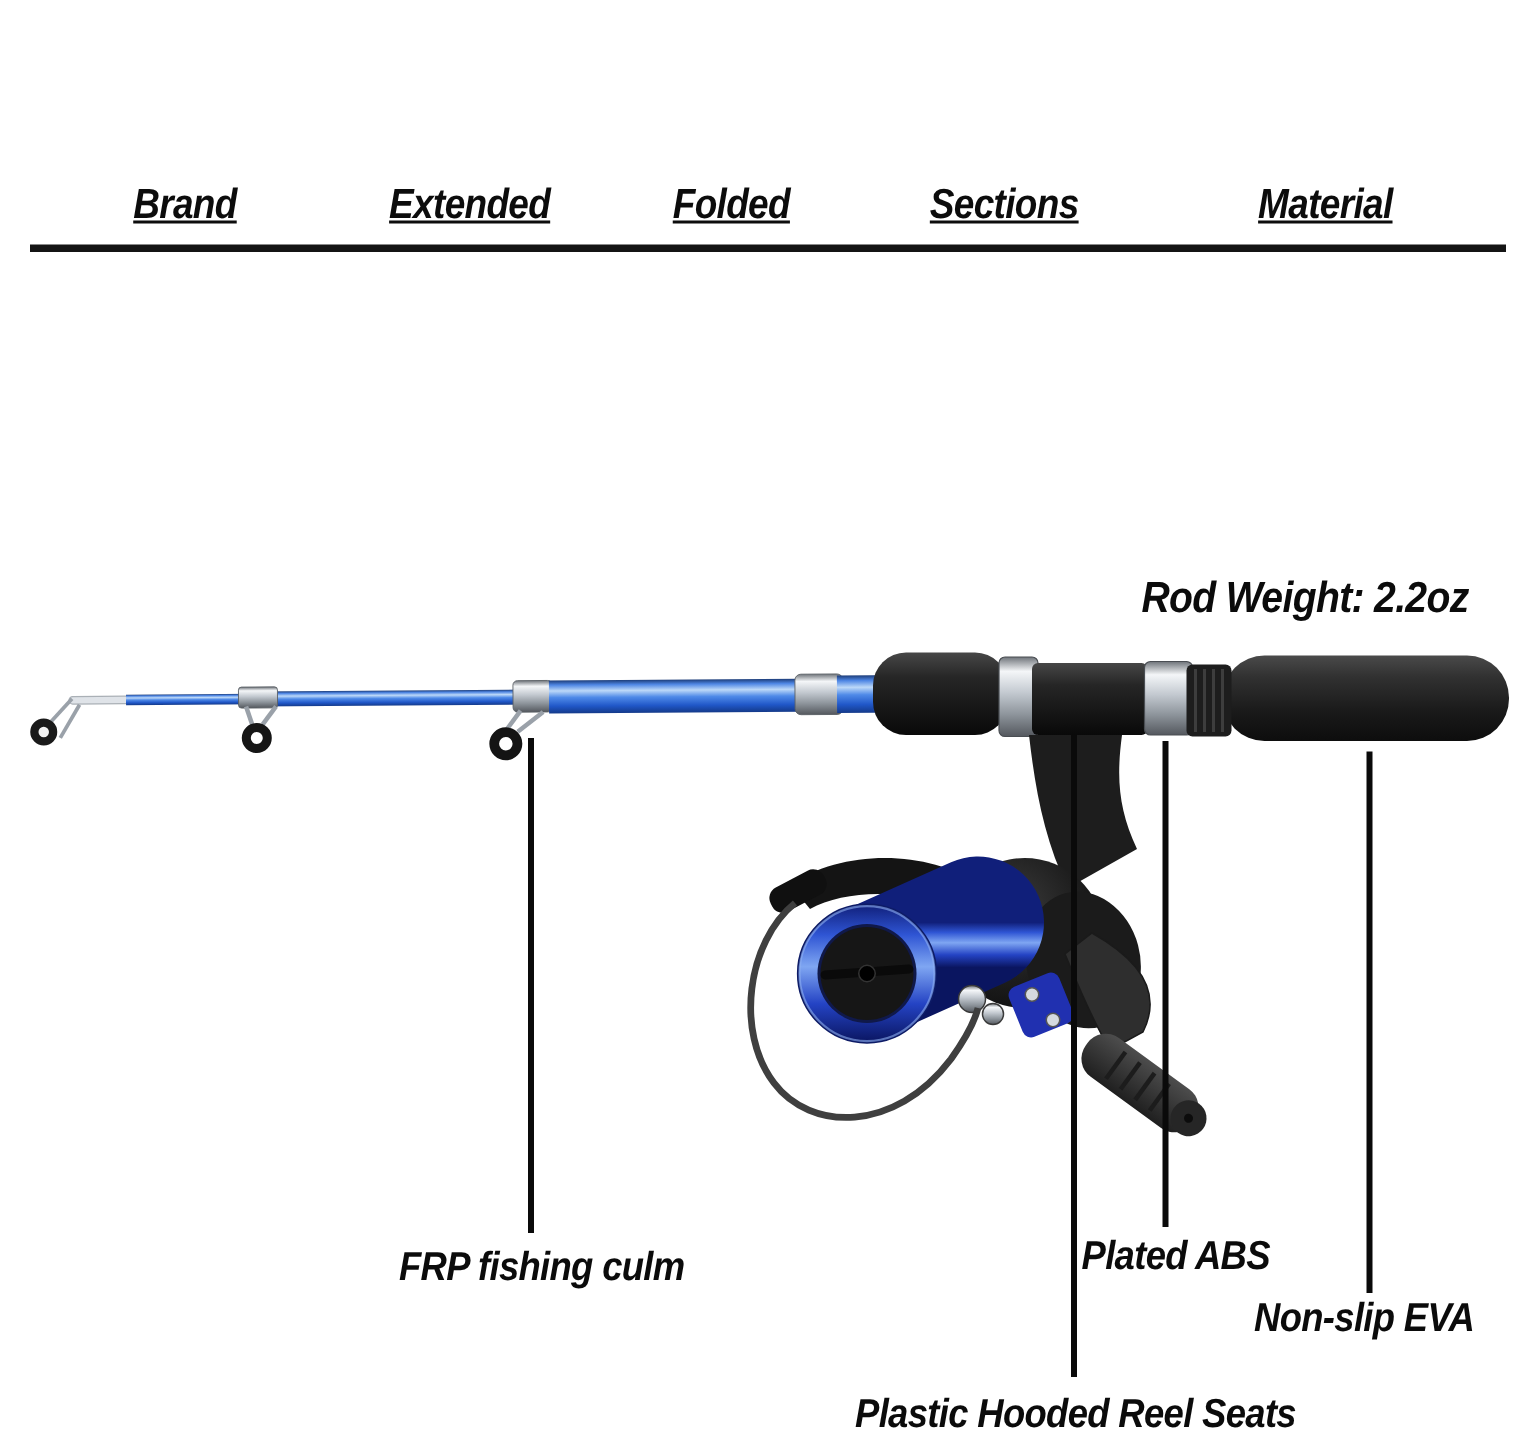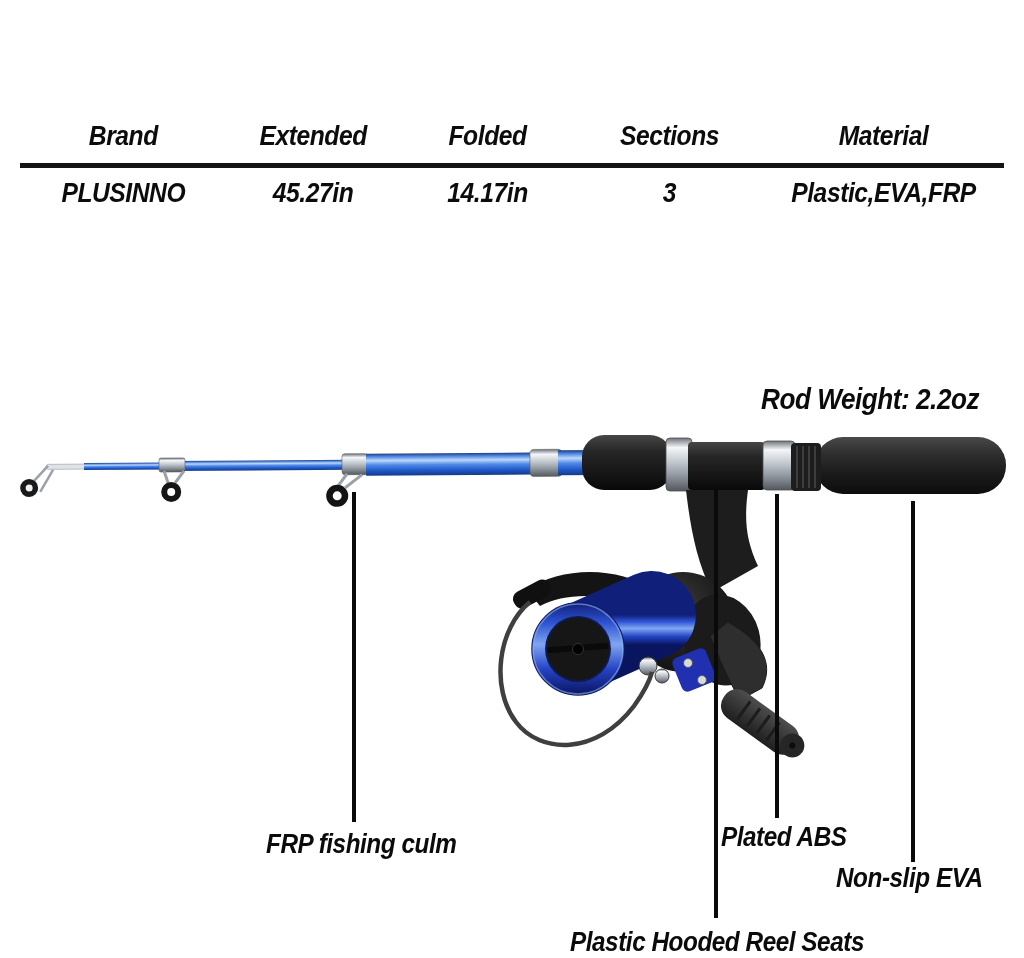--- a/index.html
+++ b/index.html
@@ -2,21 +2,21 @@
 <html><head>
 <meta charset="utf-8">
 <style>
   html,body{margin:0;padding:0;background:#fff;}
   .stage{
     position:relative;width:1024px;height:958px;background:#ffffff;overflow:hidden;
     font-family:"Liberation Sans",sans-serif;color:#0d0d0d;
   }
   
   .spec-table{position:absolute;left:20px;top:118px;width:984px;}
-  .spec-row{display:grid;grid-template-columns:21% 17.5% 18% 19% 24.5%;}
+  .spec-row{display:grid;grid-template-columns:21% 17.5% 18% 19% 24.5%;text-decoration:underline;}
   .spec-cell{
     text-align:center;font-style:italic;font-weight:700;font-size:28px;line-height:36px;
     white-space:nowrap;transform:scaleX(.88);letter-spacing:-.5px;color:#0c0c0c;
   }
   .spec-divider{height:5px;background:#141414;margin:9px 0 7px 0;}
   
   .lbl{
     position:absolute;font-style:italic;font-weight:700;font-size:27px;line-height:30px;
     white-space:nowrap;transform:scaleX(.9);transform-origin:left top;
     letter-spacing:-.5px;color:#0b0b0b;z-index:6;
@@ -42,27 +42,20 @@
 
   <section class="spec-table">
     <div class="spec-row">
       <div class="spec-cell">Brand</div>
       <div class="spec-cell">Extended</div>
       <div class="spec-cell">Folded</div>
       <div class="spec-cell">Sections</div>
       <div class="spec-cell">Material</div>
     </div>
     <div class="spec-divider"></div>
-    <div class="spec-row">
-      <div class="spec-cell">PLUSINNO</div>
-      <div class="spec-cell">45.27in</div>
-      <div class="spec-cell">14.17in</div>
-      <div class="spec-cell">3</div>
-      <div class="spec-cell">Plastic,EVA,FRP</div>
-    </div>
   </section>
 
   <svg class="rod-art" viewBox="0 380 1024 400" xmlns="http://www.w3.org/2000/svg">
     <defs>
       <linearGradient id="rodBlue" x1="0" y1="0" x2="0" y2="1">
         <stop offset="0" stop-color="#1c3c78"></stop>
         <stop offset=".14" stop-color="#4e86e4"></stop>
         <stop offset=".32" stop-color="#bcd8f8"></stop>
         <stop offset=".52" stop-color="#4f8ae8"></stop>
         <stop offset=".78" stop-color="#2057c8"></stop>

